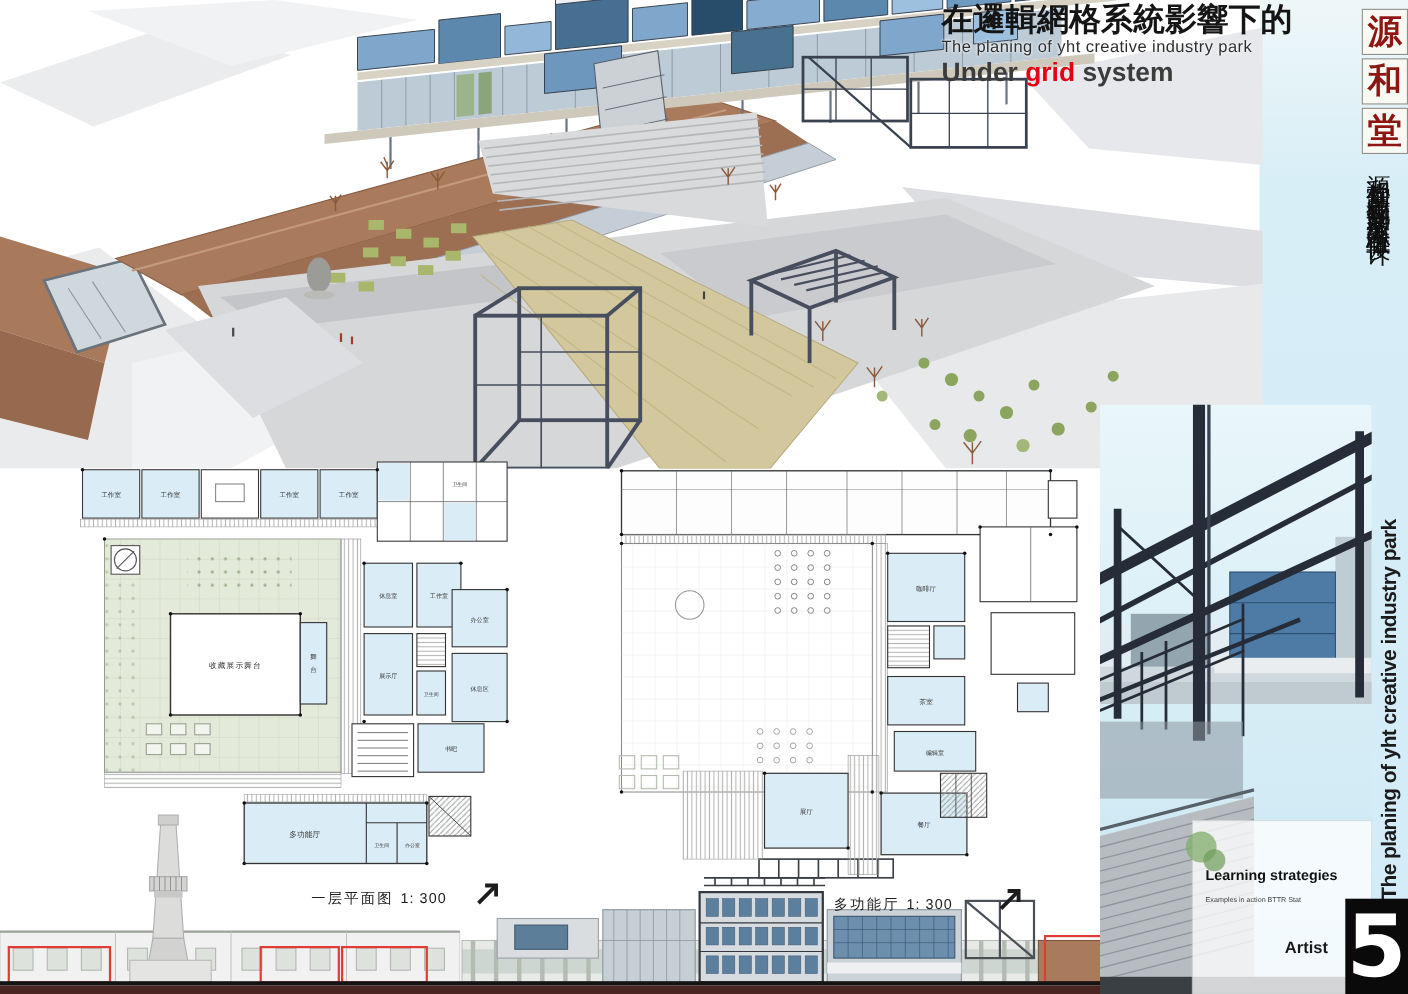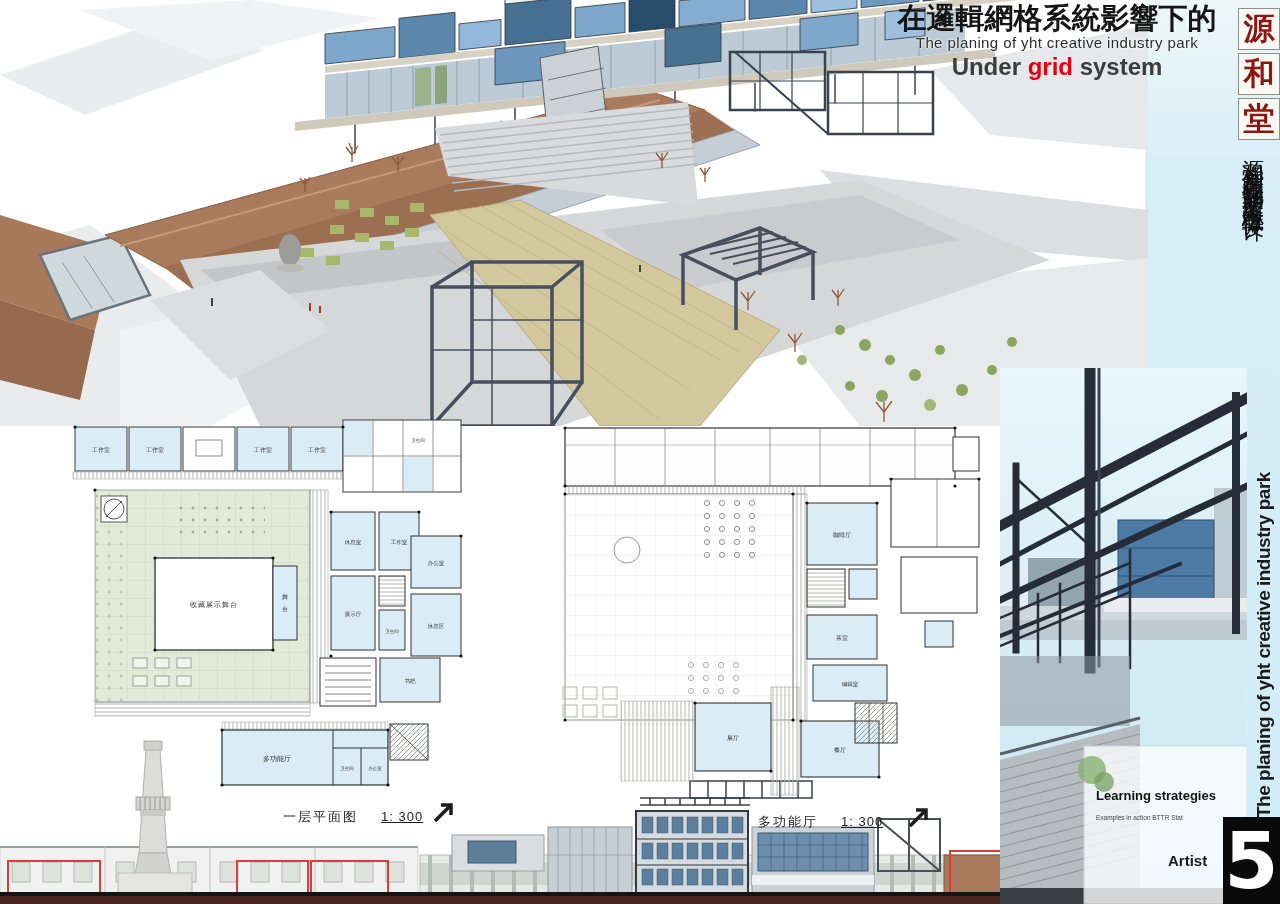--- a/index.html
+++ b/index.html
@@ -3,21 +3,21 @@
 <meta charset="utf-8">
 <style>
   html,body{margin:0;padding:0;background:#888;}
   #board{position:relative;width:1280px;height:904px;background:#ffffff;overflow:hidden;
          font-family:"Liberation Sans",sans-serif;margin:0 auto;}
   .abs{position:absolute;}
   
   #sky-strip{left:1145px;top:0;width:135px;height:904px;
     background:linear-gradient(180deg,#eef7f8 0%,#d8eef7 18%,#d2ecf7 100%);}
   
-  #title-block{left:876px;top:2px;width:362px;text-align:center;z-index:30;}
+  #title-block{left:856px;top:2px;width:362px;text-align:left;z-index:30;}
   #title-cn{font-size:29px;font-weight:900;color:#151515;letter-spacing:0px;line-height:32px;white-space:nowrap;}
   #title-en{font-size:15px;color:#2e2e2e;letter-spacing:.4px;line-height:17px;white-space:nowrap;
             text-shadow:0 0 3px #fff,0 0 2px #fff;}
   #tagline{font-size:24px;font-weight:bold;color:#3c3c3c;line-height:32px;margin-top:0;white-space:nowrap;}
   #tagline .accent{color:#e60012;}
   
   #seal{left:1238px;top:8px;width:42px;z-index:31;}
   .seal-box{width:40px;height:40px;margin-bottom:3px;background:#f9f9f4;border:1px solid #90908a;
     display:flex;align-items:center;justify-content:center;
     font-family:"DejaVu Serif",serif;font-weight:bold;font-size:31px;color:#8e1612;}
@@ -25,21 +25,21 @@
   #v-cn{left:1240px;top:142px;height:540px;writing-mode:vertical-rl;font-size:22px;color:#101010;
         letter-spacing:3px;z-index:25;line-height:26px;}
   #v-en{left:1252px;top:466px;height:352px;writing-mode:vertical-rl;transform:rotate(180deg);
         font-size:19px;font-weight:bold;color:#1b1b1b;letter-spacing:-0.5px;z-index:25;line-height:24px;}
   
   #page-num{left:1223px;top:817px;width:57px;height:87px;background:#0a0a0a;color:#fff;z-index:40;
     display:flex;align-items:center;justify-content:center;font-size:78px;font-weight:800;
     font-family:"DejaVu Sans",sans-serif;line-height:80px;}
   
   .plan-caption{font-size:13px;color:#1d1d1d;letter-spacing:2px;z-index:20;white-space:nowrap;}
-  .plan-caption .scale{margin-left:23px;letter-spacing:1px;text-decoration:underline;}
+  .plan-caption .scale{margin-left:6px;letter-spacing:1px;}
   .north{z-index:20;}
   svg text{font-family:"Liberation Sans",sans-serif;}
 </style>
 </head>
 <body>
 
 <div id="board">
 
   <div class="abs" id="sky-strip"></div>
 

